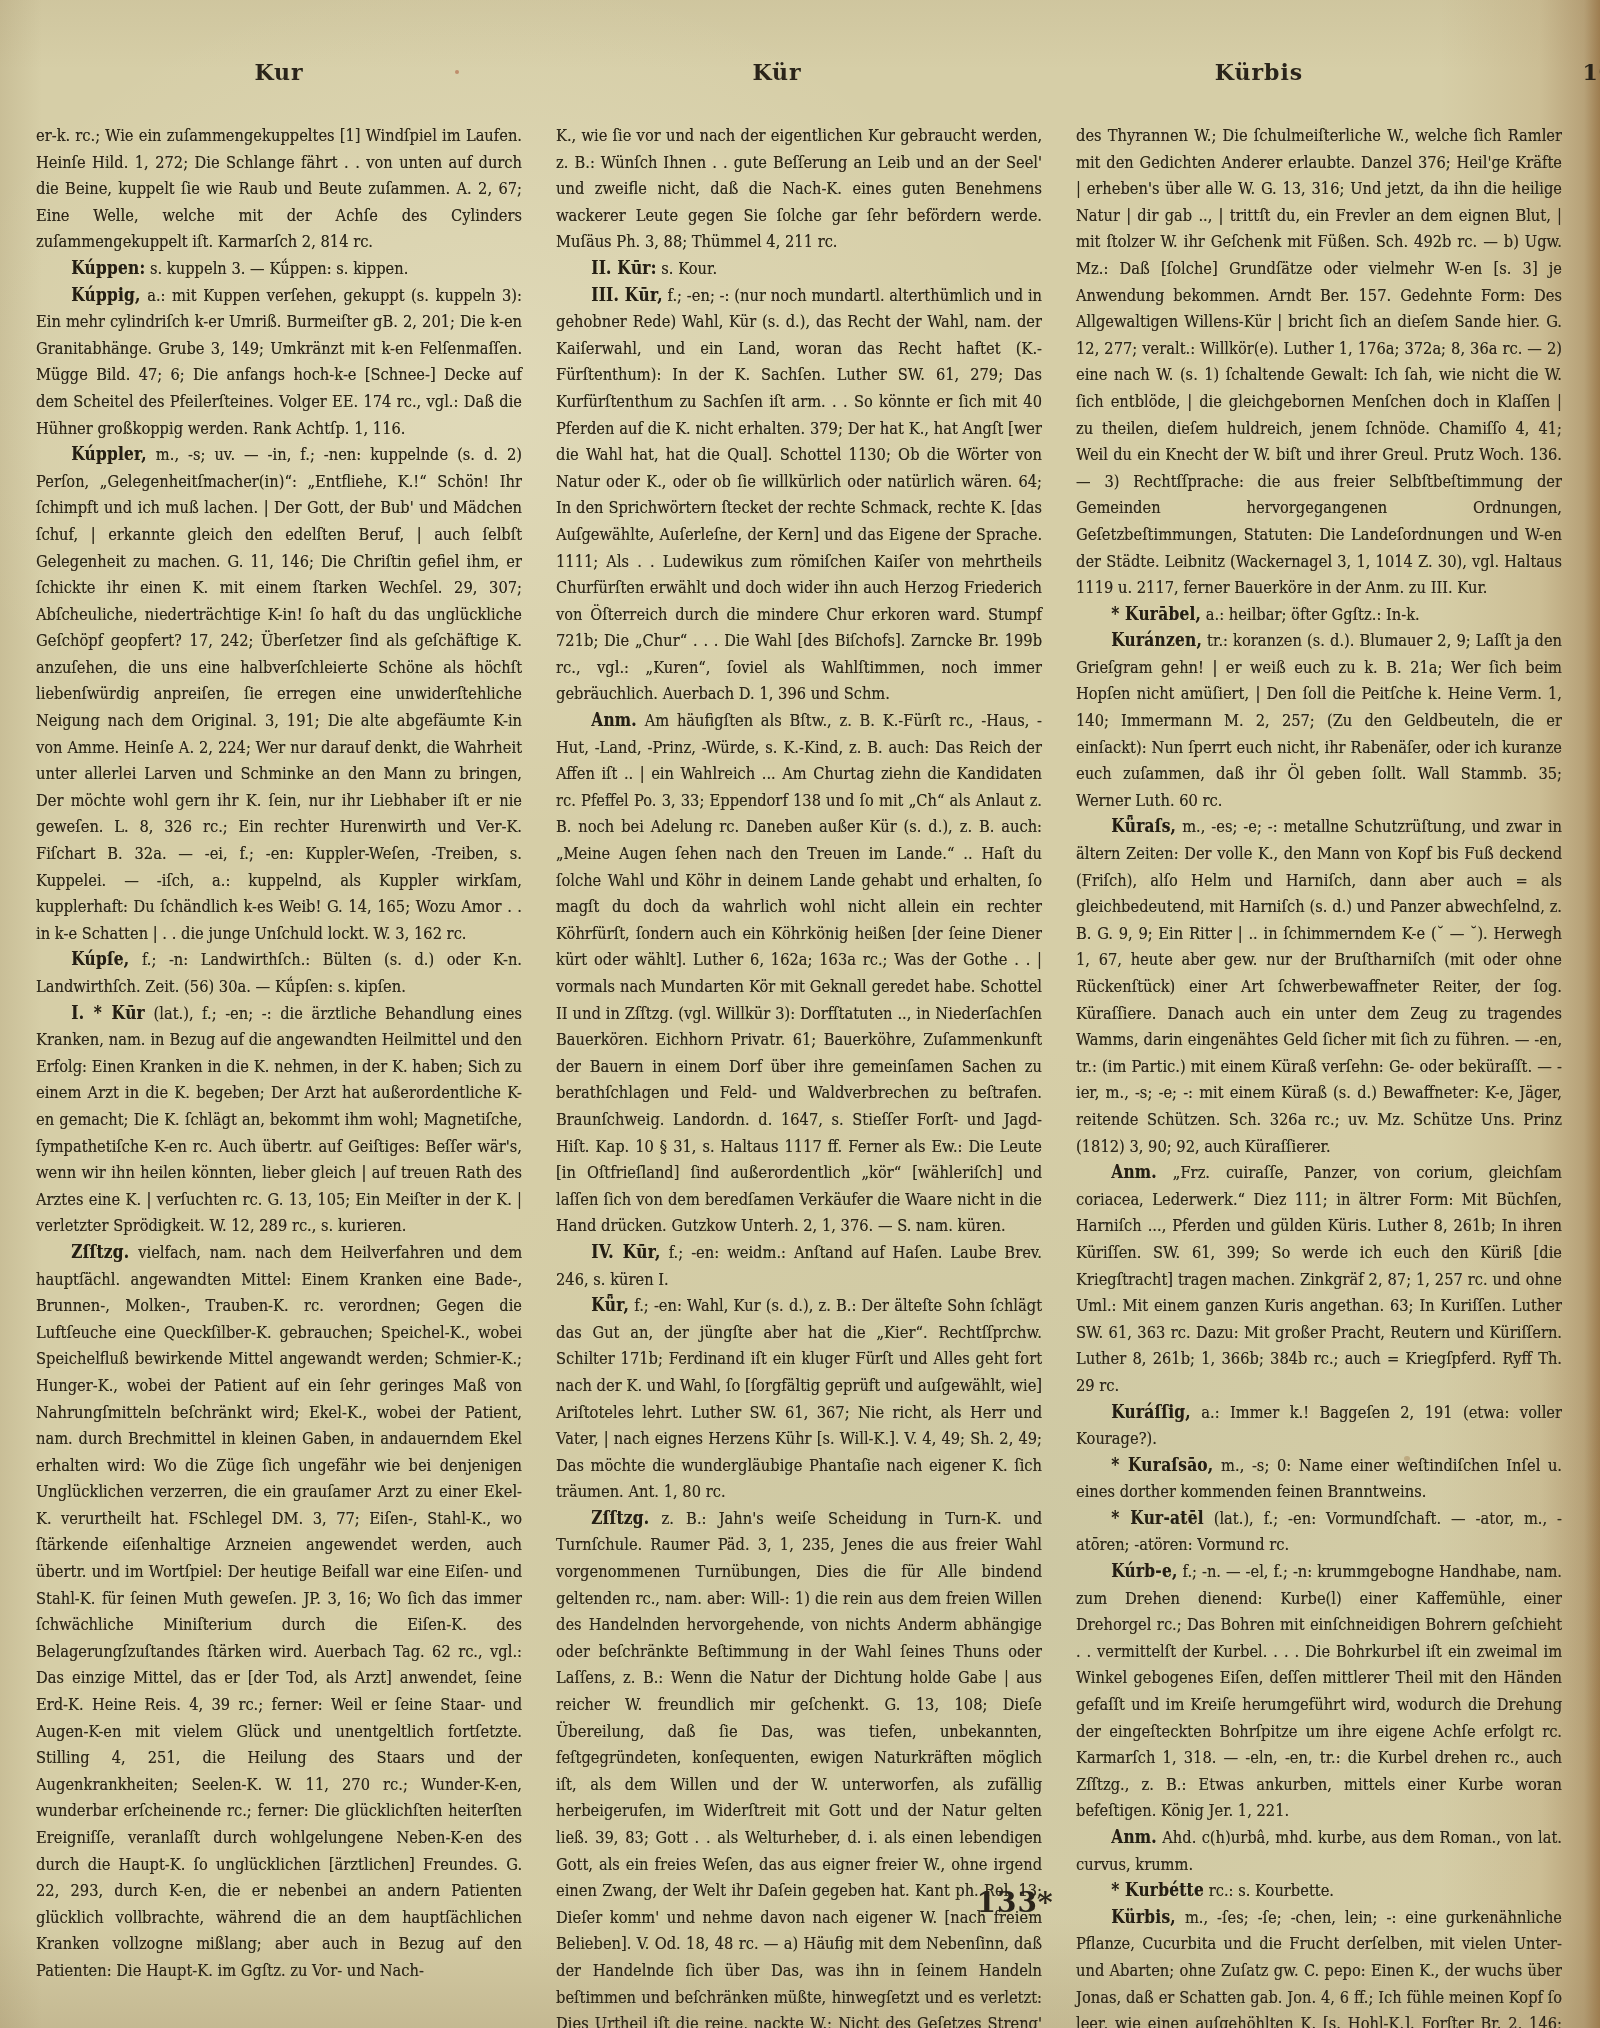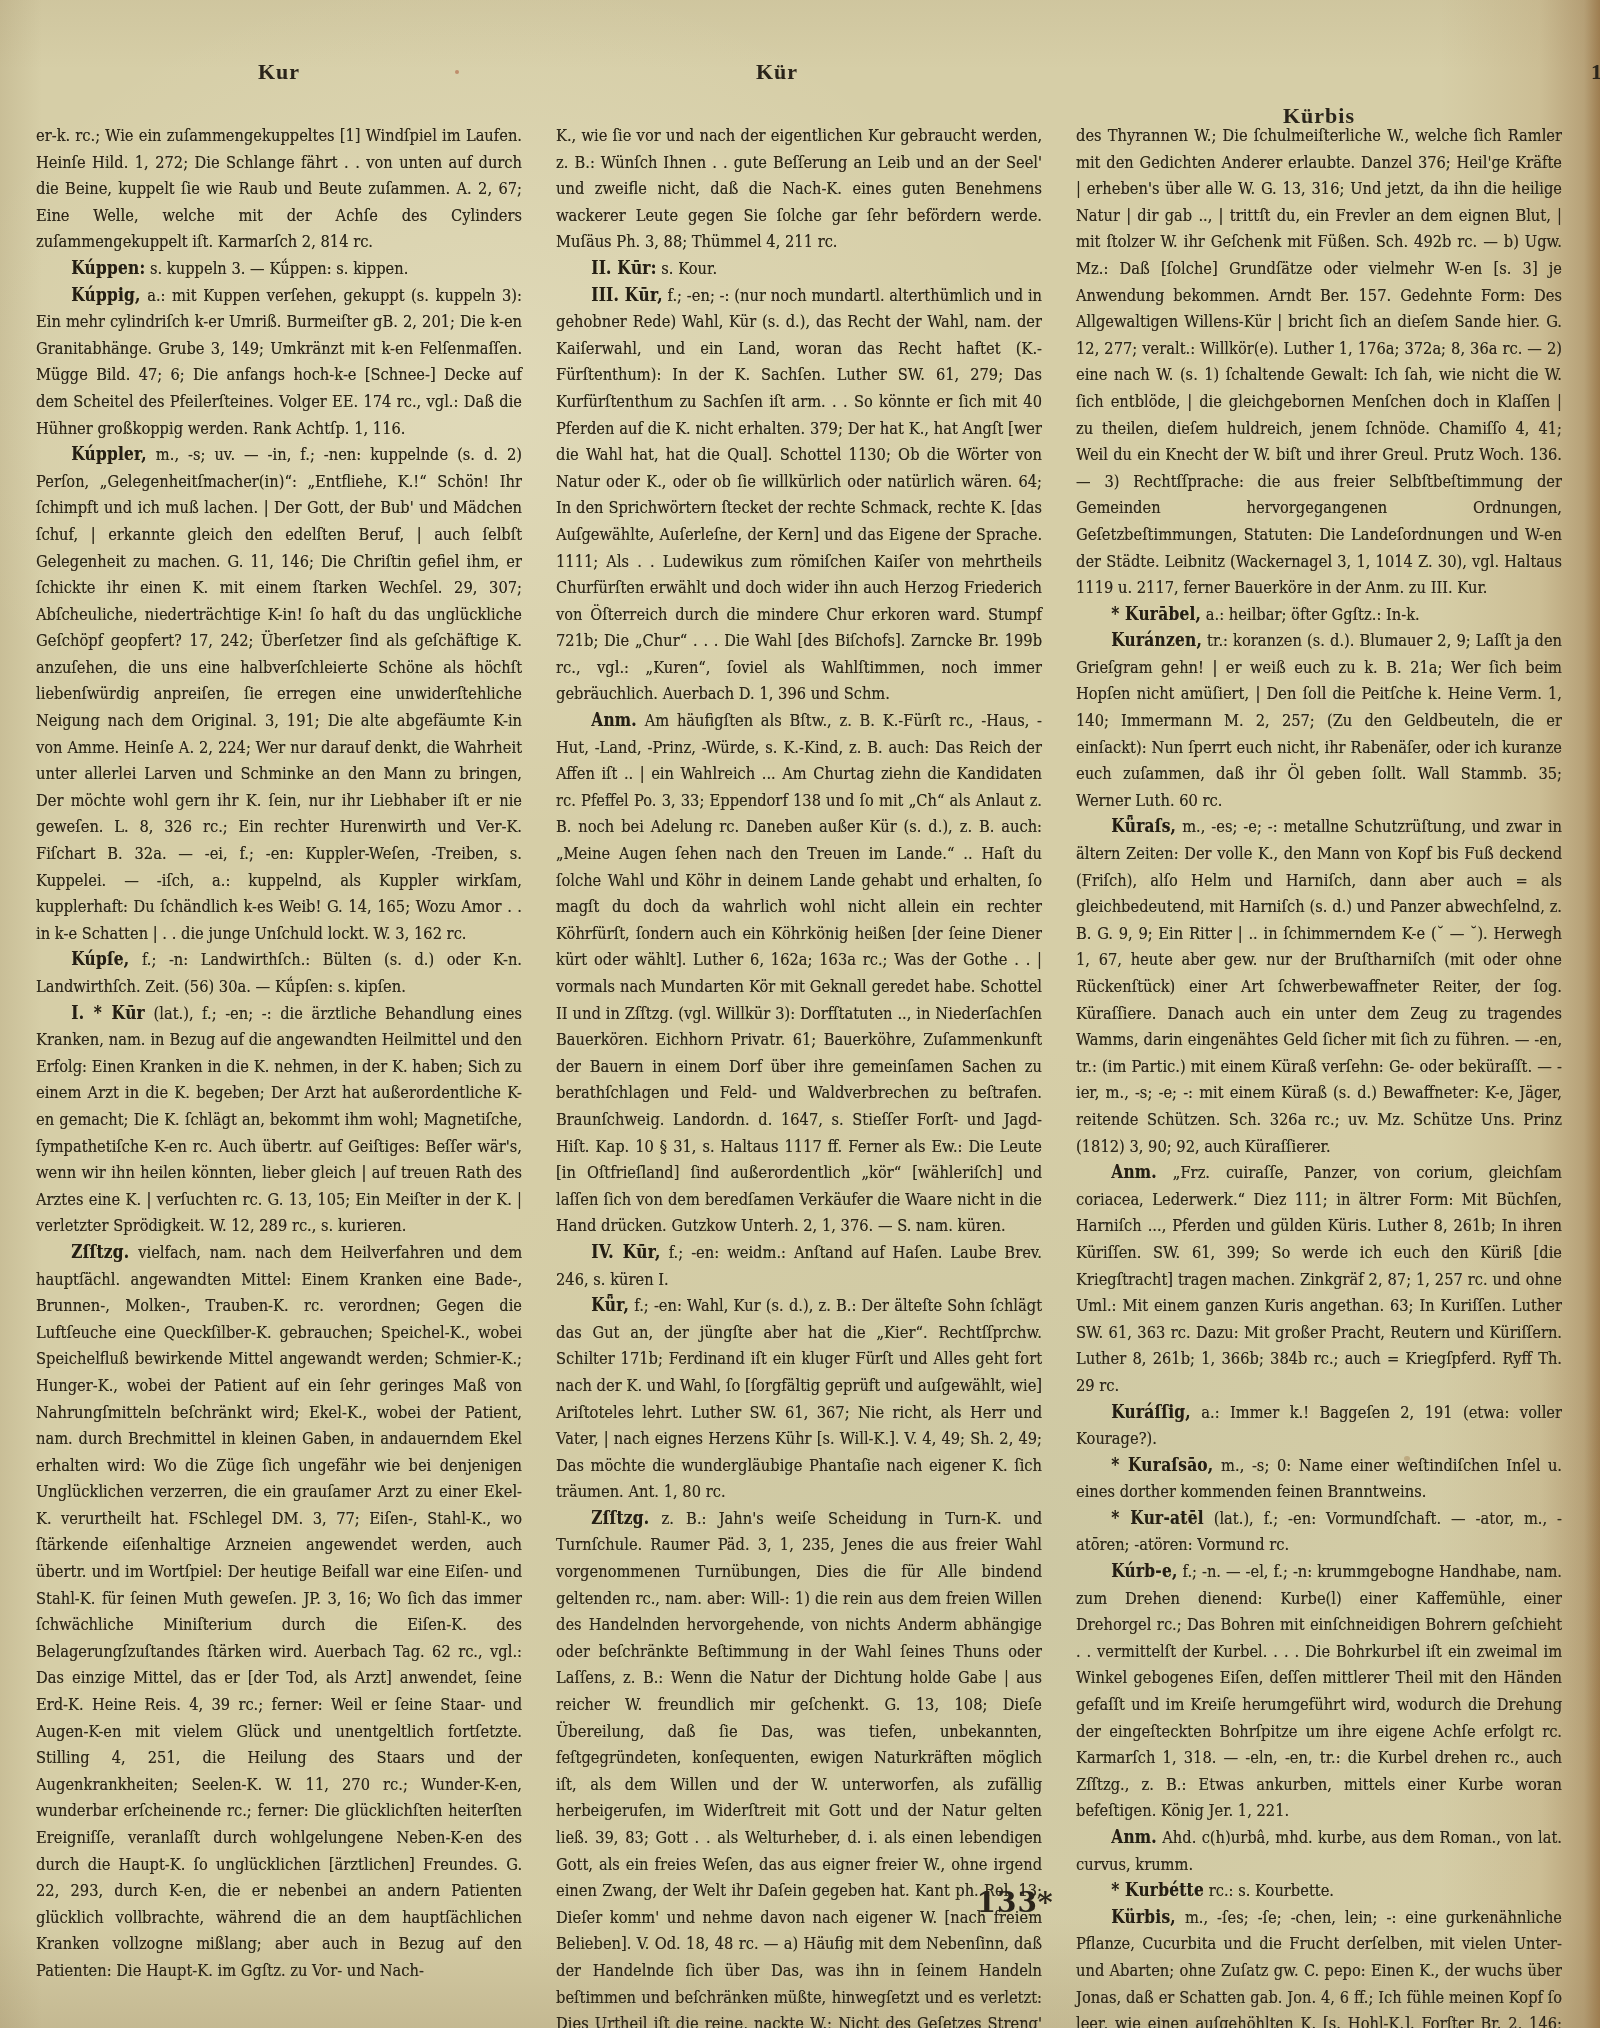--- a/index.html
+++ b/index.html
@@ -12,23 +12,22 @@
       linear-gradient(270deg, #9d7d50 0px, rgba(163,133,90,0.60) 16px, rgba(184,158,113,0.34) 60px, rgba(184,158,113,0) 160px),
       linear-gradient(90deg, rgba(140,118,78,0.18) 0px, rgba(140,118,78,0) 42px),
       linear-gradient(0deg, rgba(146,124,84,0.26) 0px, rgba(146,124,84,0) 110px),
       linear-gradient(180deg, rgba(146,124,84,0.10) 0px, rgba(146,124,84,0) 70px);
     font-family:"DejaVu Serif", serif;
   }
   .running-head span{
     position:absolute;top:60px;display:block;width:486px;text-align:center;
     font-size:22px;line-height:24px;font-weight:bold;color:#2a241a;
     letter-spacing:1px;
-    font-family:Liberation Serif, serif;
   }
-  .rh-left{left:36px;} .rh-mid{left:534px;} .rh-right{left:1076px;margin-top:44px;}
+  .rh-left{left:36px;} .rh-mid{left:534px;} .rh-right{left:1016px;}
   .page-num{
     position:absolute;top:56px;left:1372px;width:108px;text-align:right;
     font-size:30px;line-height:32px;font-weight:bold;color:#2a241a;letter-spacing:2px;
   }
   .col{
     position:absolute;top:122px;width:580px;
     transform:scaleX(0.838);transform-origin:0 0;
     font-size:17.5px;line-height:26.6px;color:#2c2619;
     text-align:justify;
     text-shadow:0 0 0.5px rgba(45,34,20,0.55);

